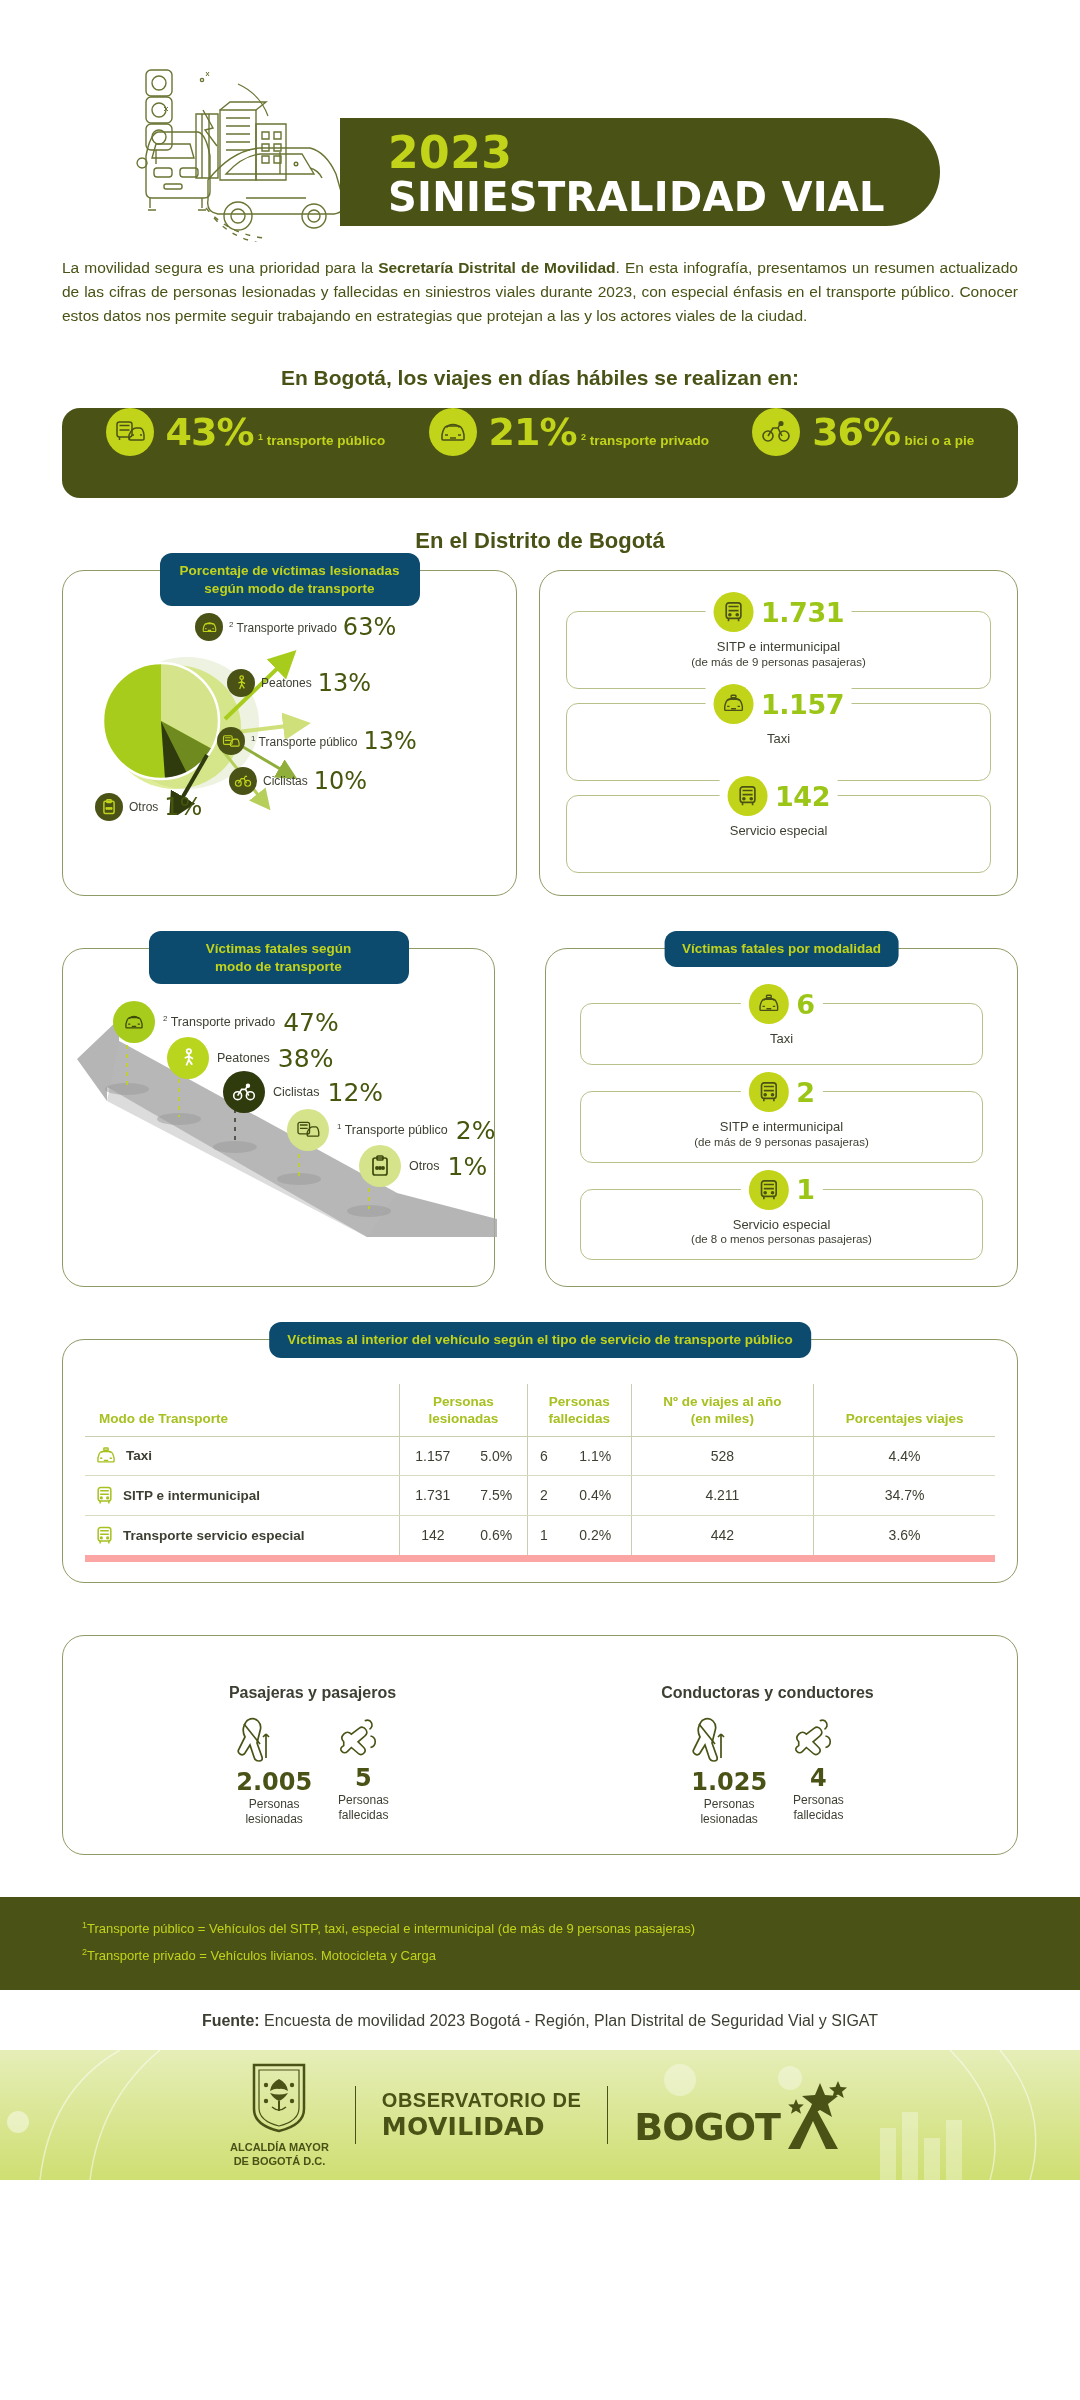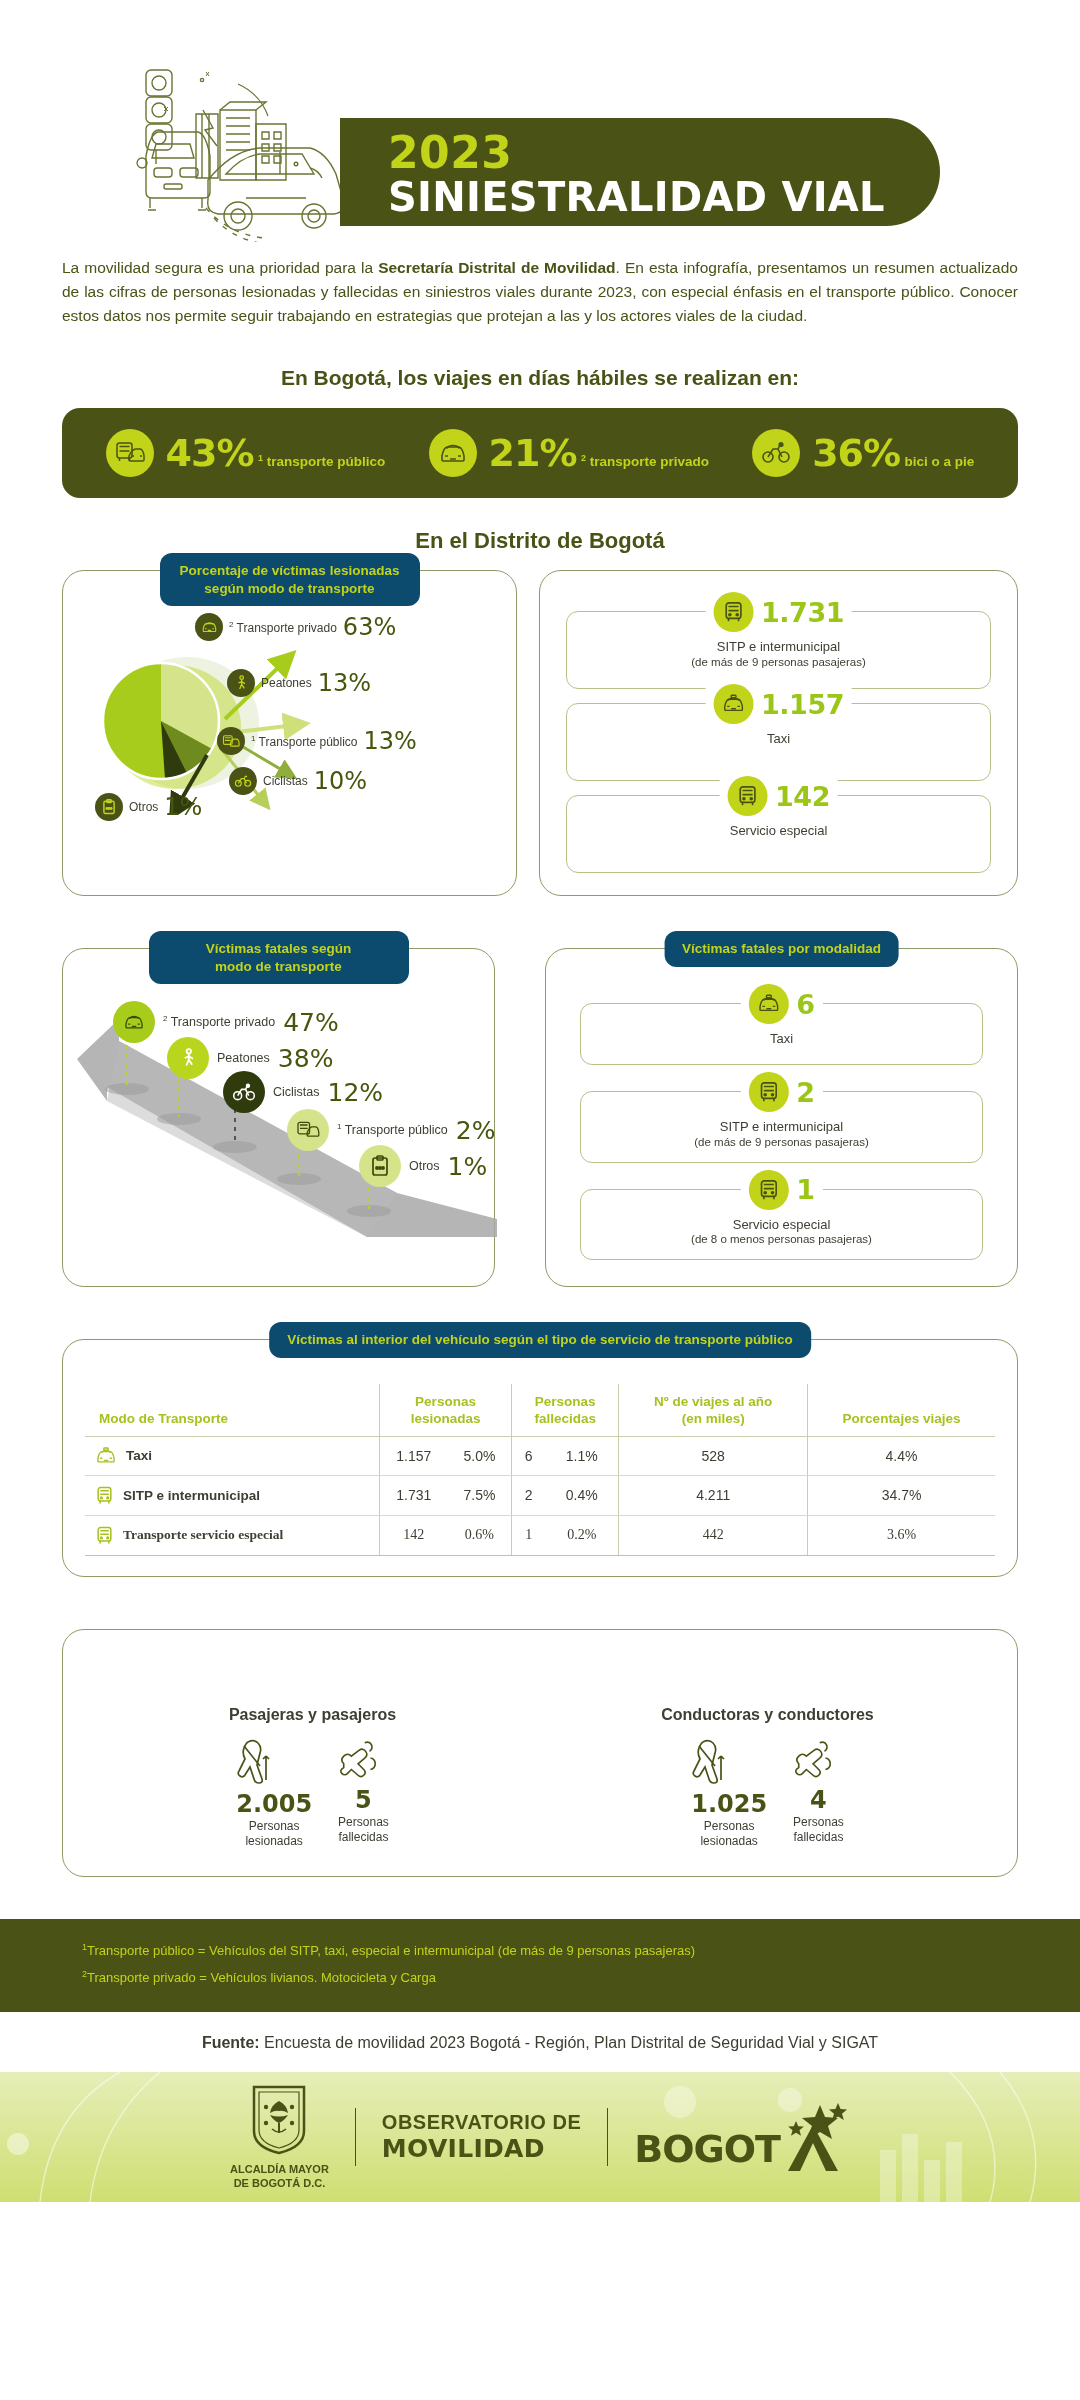--- a/index.html
+++ b/index.html
@@ -53,21 +53,21 @@
     text-align: center; font-size: 22px; font-weight: 700;
     color: #4a5216; margin-top: 30px; margin-bottom: 16px;
   }
 
   
   .band {
     margin: 18px 62px 0 62px;
     background: #4a5216;
     border-radius: 18px;
     height: 90px;
-    display: flex; align-items: center; justify-content: space-around;
+    display: flex; align-items: flex-start; justify-content: space-around;
     padding: 0 22px;
   }
   .band-item { display:flex; align-items:center; gap: 12px; }
   .band-circle {
     width: 48px; height: 48px; border-radius: 50%;
     background: #c2d41a; display:flex; align-items:center; justify-content:center;
     flex: 0 0 48px;
   }
   .band-circle svg { display:block; }
   .band-text { color:#c2d41a; line-height:1; }
@@ -153,37 +153,37 @@
     padding: 44px 22px 20px 22px; background:#fff;
   }
   table { width: 100%; border-collapse: collapse; }
   th, td { padding: 10px 6px; text-align: center; font-size: 13px; color:#3d3f32;}
   thead th {
     color: #a8c020; font-weight: 700; font-size: 13.5px; line-height:1.25;
     border-bottom: 1px solid #c9cfae; vertical-align: bottom; padding-bottom:8px;
   }
   thead th.first { text-align: left; padding-left: 14px; }
   tbody td { border-bottom: 1px solid #d7dbc0; font-size: 14px;}
-  tbody tr:last-child td { border-bottom: 1px solid #fca5a5; font-family: Liberation Serif, serif; }
+  tbody tr:last-child td { border-bottom: 7px solid #fca5a5; }
   td.mode { text-align:left; padding-left: 10px; font-weight: 700; color:#3d3f32; font-size:13.5px;}
   .mode-inner { display:flex; align-items:center; gap:9px; }
   .vsep { border-left: 1px solid #c9cfae; }
 
   
   .actor-card {
     position: relative; margin: 52px 62px 0 62px;
     border: 1px solid #8f9b66; border-radius: 22px;
     padding: 48px 22px 26px 22px; background:#fff;
   }
   .actor-title {
     position:absolute; top:-22px; left:50%; transform:translateX(-50%);
     background:#c2d41a; color:#4a5216; border-radius:14px;
     font-size:19px; font-weight:700; padding:12px 32px; white-space:nowrap;
   }
-  .actor-cols { display:flex;margin-top:28px; }
+  .actor-cols { display:flex; }
   .actor-col { flex:1; text-align:center; }
   .actor-col h4 { font-size:16px; color:#3d3f32; font-weight:700; margin-bottom:14px;}
   .actor-items { display:flex; justify-content:center; gap: 26px; }
   .actor-item { display:flex; align-items:flex-start; gap:8px;flex-direction:column; }
   .actor-num { font-size: 24px; font-weight:700; color:#4a5216; line-height:1; font-family:"DejaVu Sans",sans-serif;}
   .actor-sub { font-size: 12px; color:#3d3f32; line-height:1.3; margin-top:3px;}
 
   
   .notes {
     margin-top: 42px; background:#4a5216; padding: 18px 0 20px 0;

